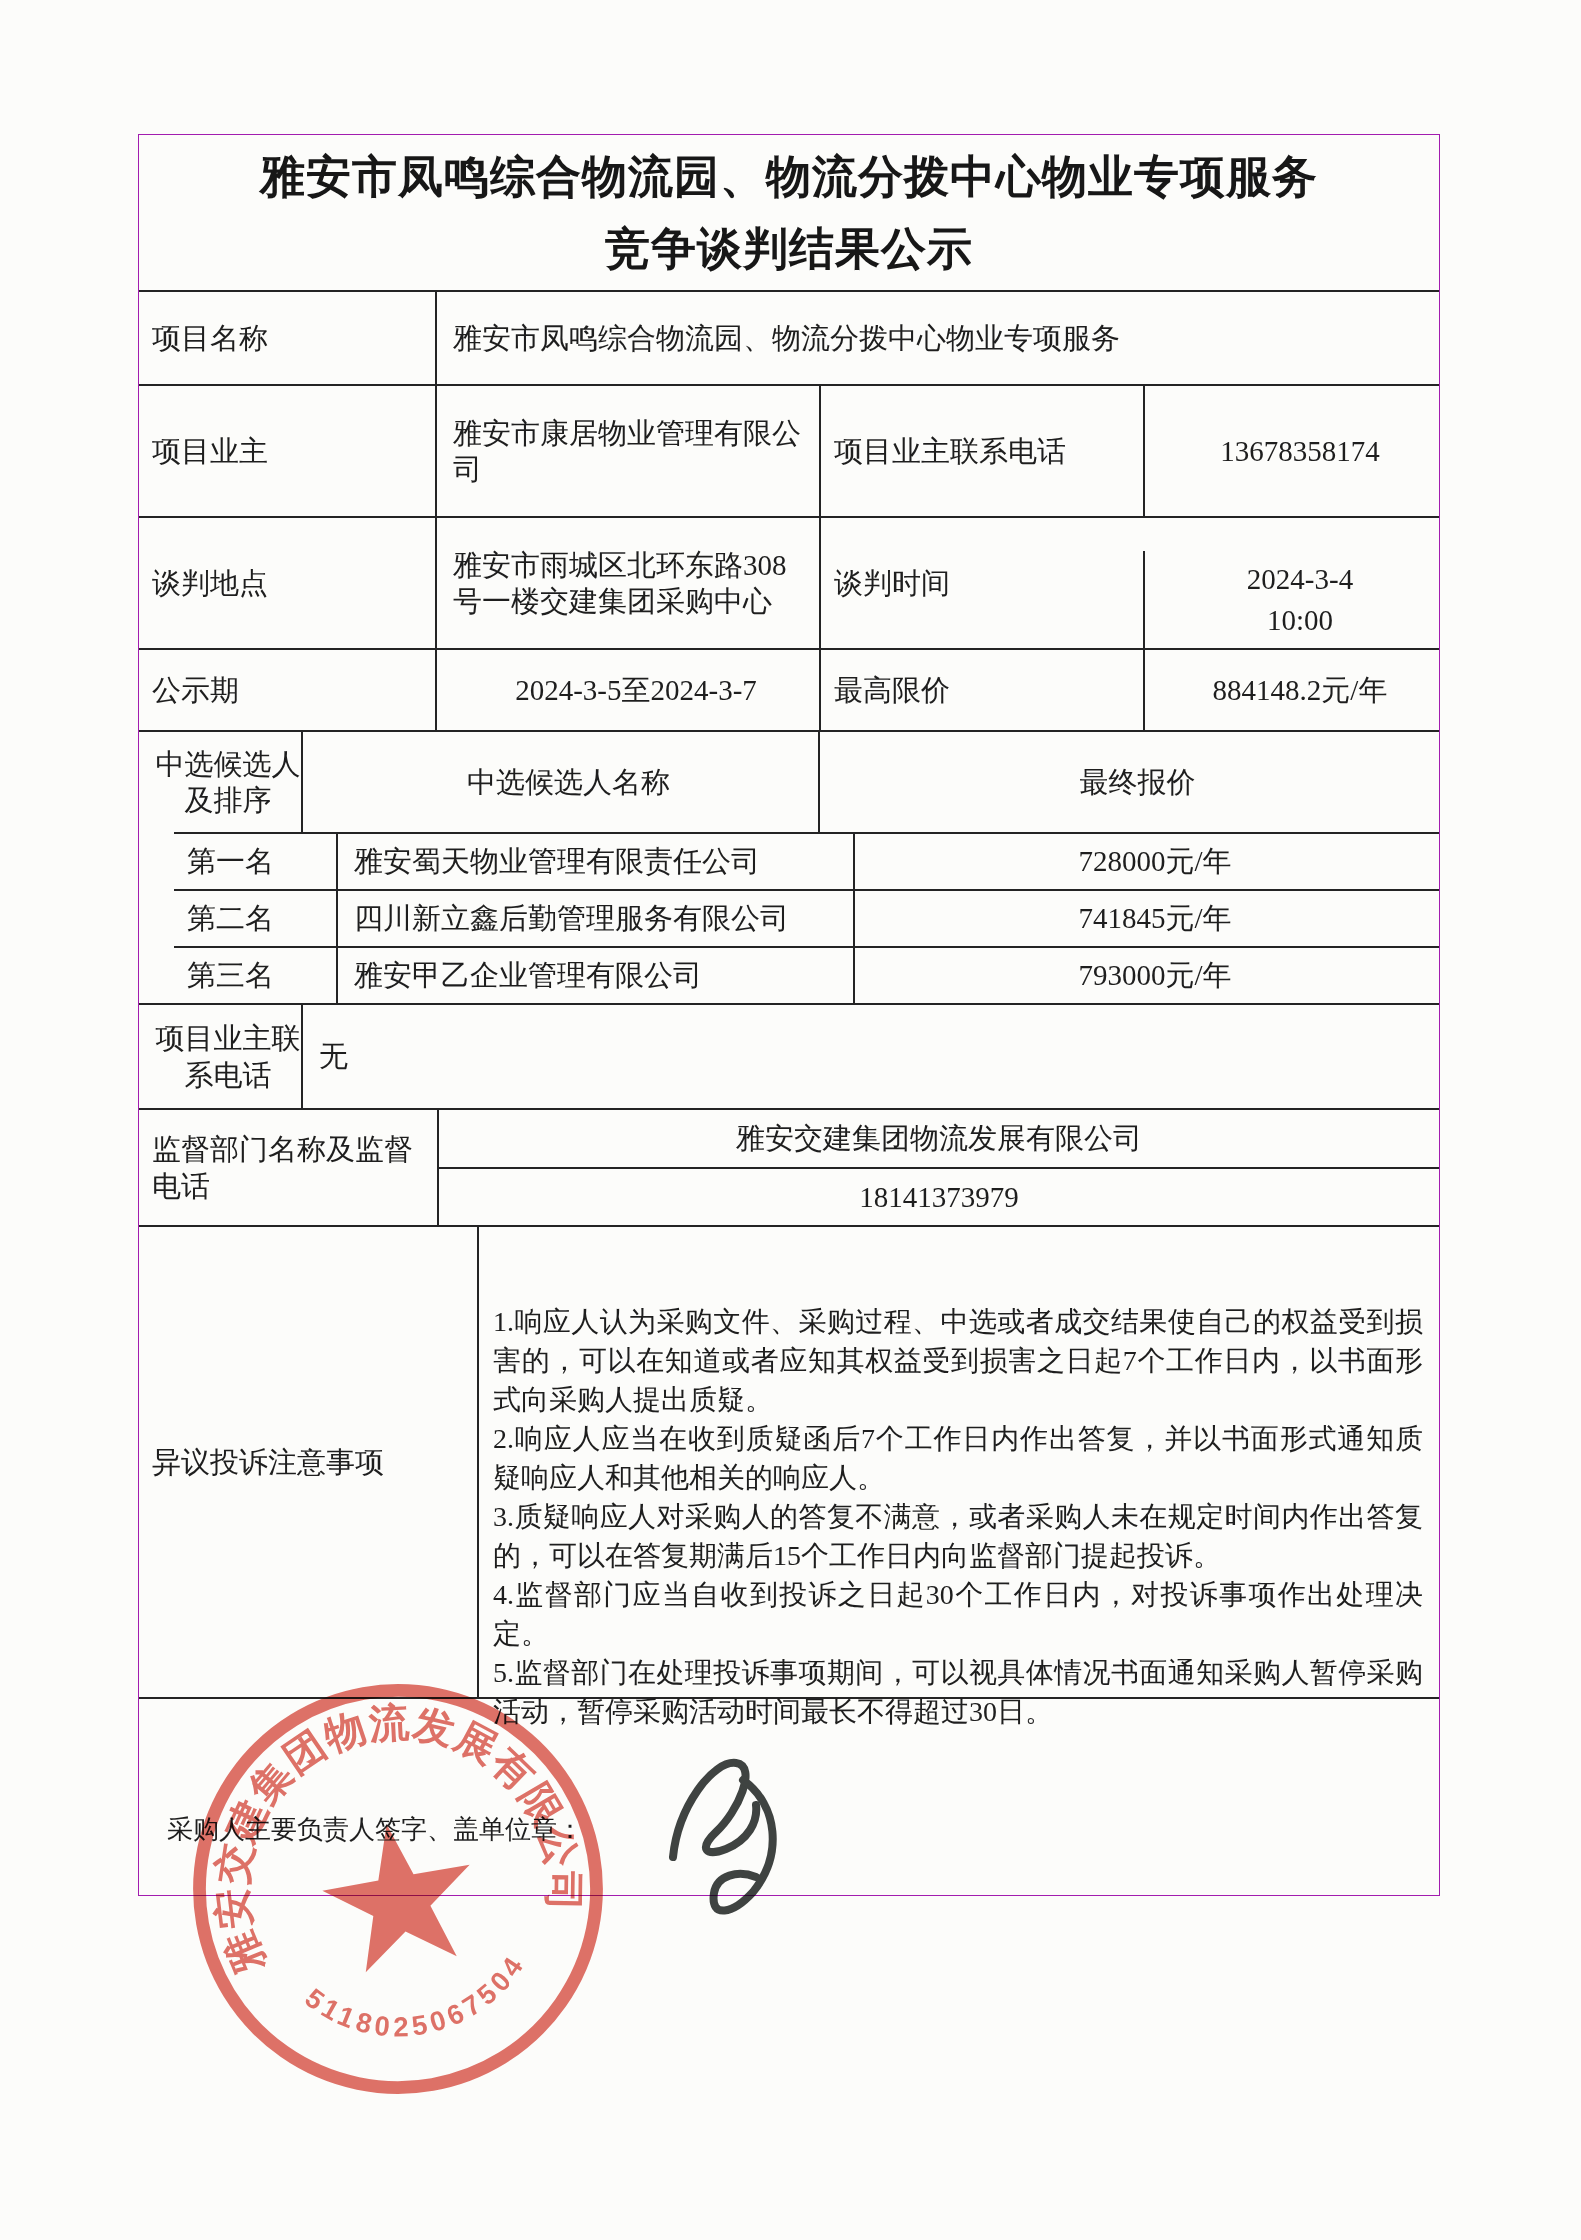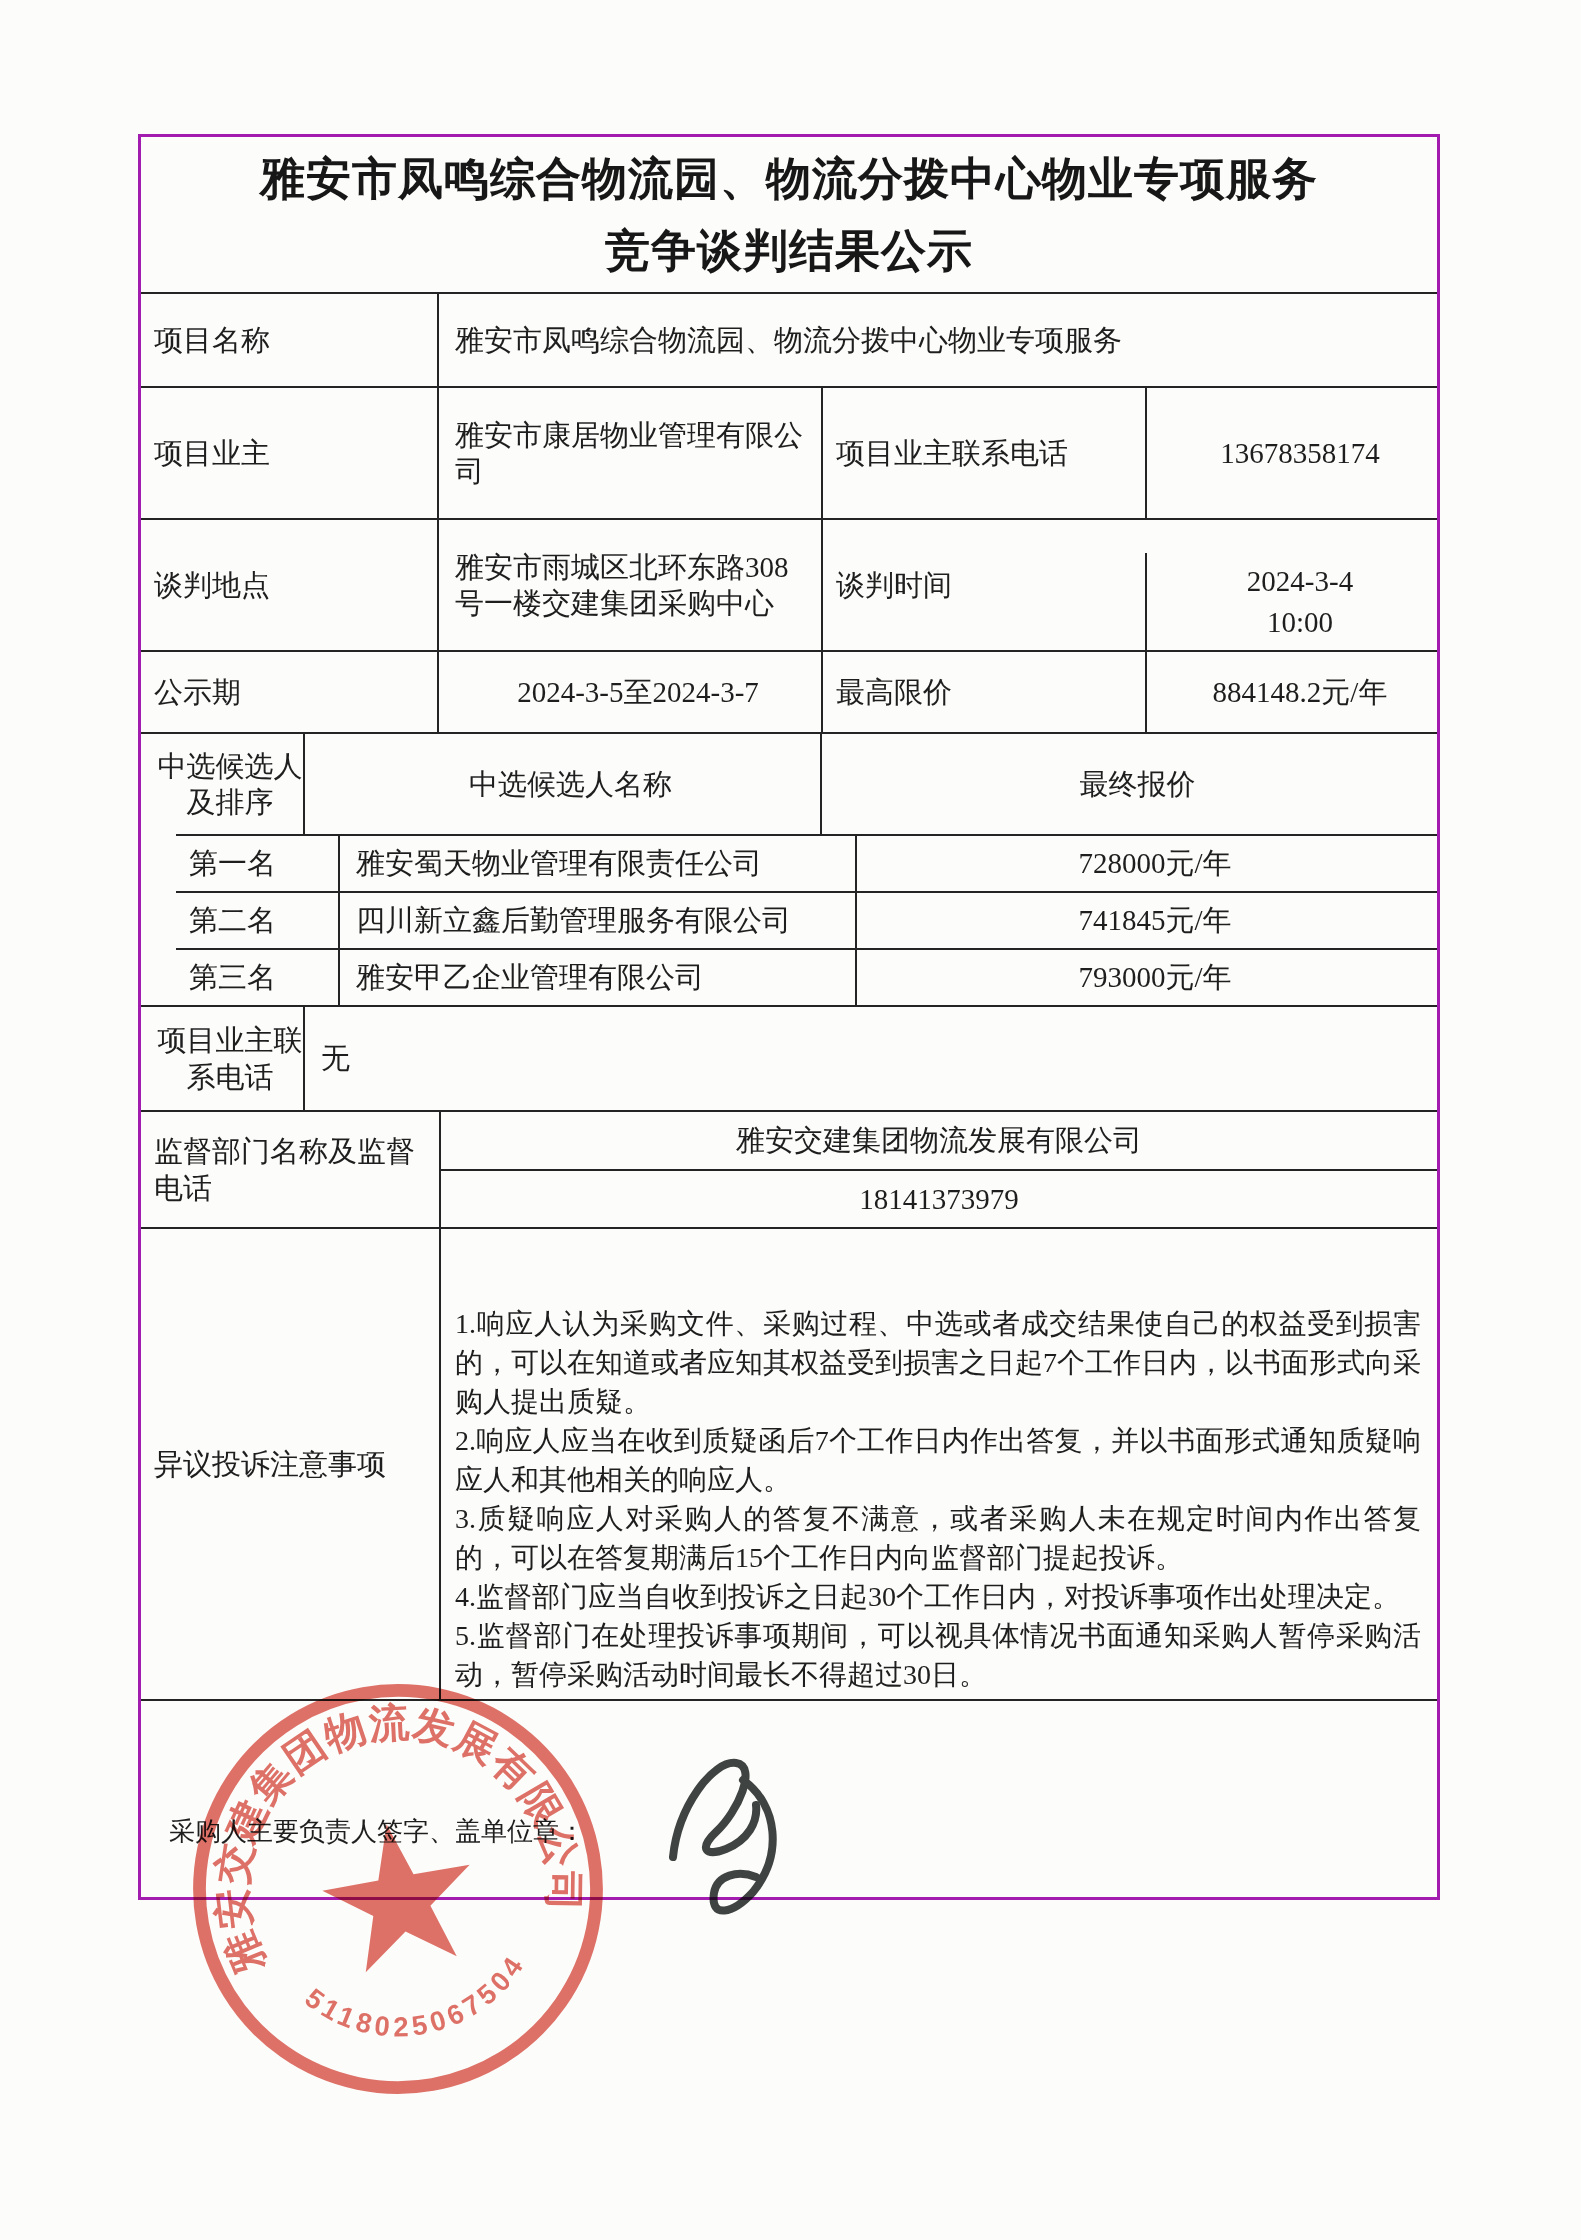--- a/index.html
+++ b/index.html
@@ -5,21 +5,21 @@
   html,body{margin:0;padding:0;}
   body{
     width:1581px;height:2240px;position:relative;
     background:#fcfcfa;
     font-family:"Liberation Serif","DejaVu Serif",serif;
     color:#1e1e1e;
     overflow:hidden;
   }
   .doc-table{
     position:absolute;left:138px;top:134px;width:1302px;
-    border:3px solid #a21caf;background:transparent;box-sizing:border-box;
+    border:1px solid #a21caf;background:transparent;box-sizing:border-box;
   }
   .row{display:flex;border-top:2px solid #242424;}
   .row:first-child{border-top:none;}
   .cell{border-left:2px solid #242424;box-sizing:border-box;display:flex;align-items:center;font-size:29px;line-height:1.25;}
   .cell:first-child{border-left:none;}
   .lab{padding-left:13px;padding-right:0;}
   .pl{padding-left:16px;padding-right:12px;}
   .ctr{justify-content:center;text-align:center;padding-left:16px;}
   .grow{flex:1;}
   
@@ -41,21 +41,21 @@
   .w-rank{width:162px;}
   .w-name{width:517px;}
   .w-supl{width:298px;}
   .title-cell{flex-direction:column;justify-content:center;width:100%;border-left:none;
     font-family:"Liberation Sans","DejaVu Sans",sans-serif;font-weight:700;
     font-size:45px;letter-spacing:1px;line-height:1.6;text-align:center;color:#171717;}
   .two-line{flex-direction:column;justify-content:center;line-height:1.4;margin-top:33px;}
   .sup-right{flex-direction:column;align-items:stretch;padding:0;}
   .sup-sub{flex:1;display:flex;align-items:center;justify-content:center;font-size:29px;}
   .sup-sub + .sup-sub{border-top:2px solid #242424;}
-  .obj-cell{align-items:flex-start;padding:75px 16px 18px 14px;}
+  .obj-cell{align-items:flex-start;padding:75px 16px 18px 14px;margin-left:40px;}
   .obj-text{font-size:28px;line-height:39px;text-align:justify;}
   .obj-text p{margin:0;}
   .sign-cell{width:100%;border-left:none;align-items:flex-start;padding-top:105px;padding-left:28px;font-size:26px;margin-top:10px;}
   .stamp{position:absolute;left:172px;top:1648px;width:452px;height:482px;
     opacity:.8;mix-blend-mode:multiply;pointer-events:none;}
   .signature-svg{position:absolute;left:618px;top:1735px;width:195px;height:195px;
     opacity:.92;mix-blend-mode:multiply;pointer-events:none;}
 </style>
 </head>
 <body>

